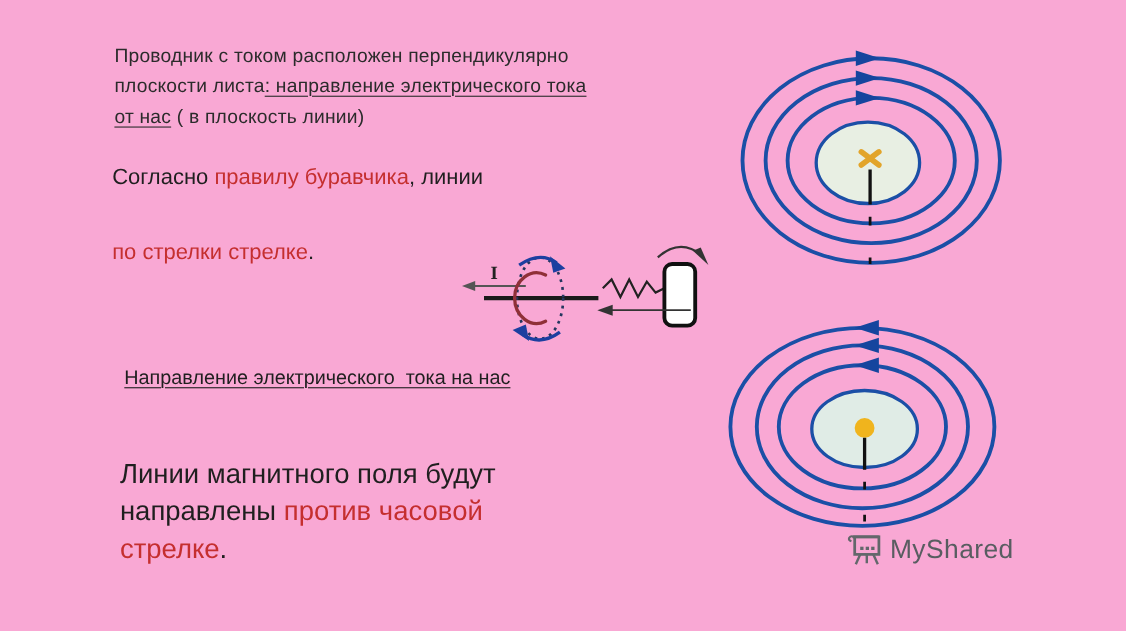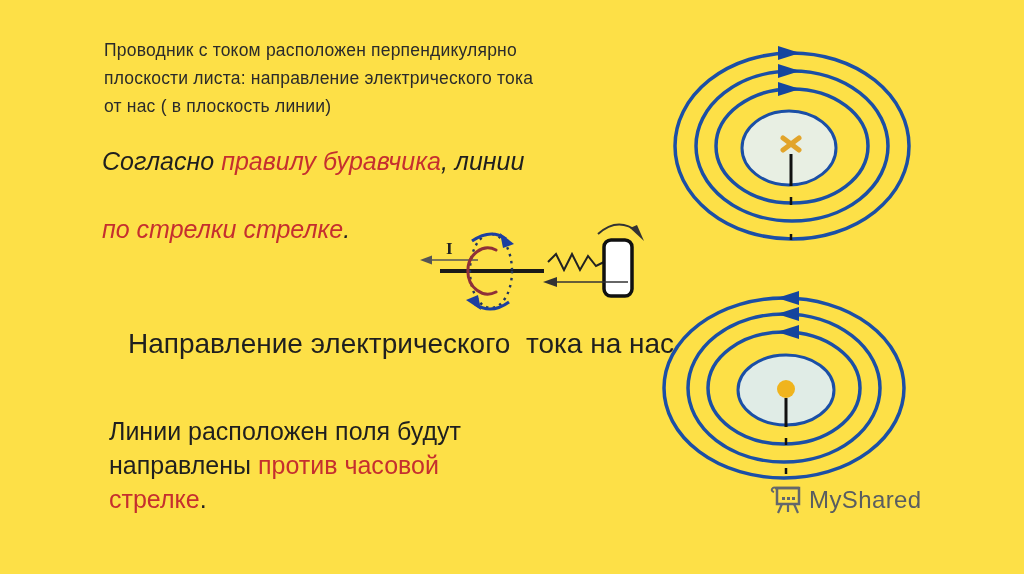--- a/index.html
+++ b/index.html
@@ -1,25 +1,25 @@
 <!DOCTYPE html>
 <html><head>
 <meta charset="utf-8">
 <style>
   html,body{margin:0;padding:0;}
   .slide{
-    position:relative;width:1024px;height:574px;background:#fde047;
+    position:relative;width:1024px;height:574px;background:#f9a8d4;
     font-family:"Liberation Sans",sans-serif;color:#262626;overflow:hidden;
   }
   .slide p{margin:0;position:absolute;}
   .p1{left:104px;top:36px;width:560px;font-size:17.5px;line-height:28px;letter-spacing:.2px;color:#2b2b2b;}
-  .p2{left:102px;top:144px;width:560px;font-size:25px;line-height:34px;color:#1f1f1f;font-style:italic;}
-  .p3{left:128px;top:328px;width:560px;font-size:28px;line-height:31px;color:#1f1f1f;}
+  .p2{left:102px;top:144px;width:560px;font-size:20px;line-height:34px;color:#1f1f1f;}
+  .p3{left:113px;top:328px;width:560px;font-size:18px;line-height:31px;color:#1f1f1f;}
   .p4{left:109px;top:414px;width:560px;font-size:25px;line-height:34px;color:#1f1f1f;}
-  .u{text-underline-offset:3px;text-decoration-thickness:1.4px;}
+  .u{text-decoration:underline;text-underline-offset:3px;text-decoration-thickness:1.4px;}
   .red{color:#c52f2f;}
   .prewrap{white-space:pre-wrap;}
   .svgbox{position:absolute;}
   .watermark{
     position:absolute;left:770px;top:484px;display:flex;align-items:flex-end;gap:5px;
     color:#595d61;font-size:24px;letter-spacing:.4px;
   }
 </style>
 </head>
 <body>
@@ -55,21 +55,21 @@
     <polygon points="228,21 214,8 221,5" fill="#333"></polygon>
     <line x1="212" y1="62" x2="136" y2="62" stroke="#333" stroke-width="1.6"></line>
     <polygon points="127,62 141,57 141,67" fill="#333"></polygon>
   </svg>
 
   <p class="p3">
     <span class="u prewrap">Направление электрического  тока на нас</span><br>
   </p>
 
   <p class="p4">
-    <span>Линии расположен поля будут</span><br>
+    <span>Линии магнитного поля будут</span><br>
     <span>направлены </span><span class="red">против часовой</span><br>
     <span class="red">стрелке</span><span>.</span>
   </p>
 
   <svg class="svgbox" style="left:658px;top:38px;" width="268" height="214" viewBox="0 0 268 214">
     <ellipse cx="134" cy="108" rx="117" ry="93" fill="none" stroke="#1b4fa6" stroke-width="3.5"></ellipse>
     <ellipse cx="134" cy="108" rx="96" ry="75" fill="none" stroke="#1b4fa6" stroke-width="3.5"></ellipse>
     <ellipse cx="134" cy="108" rx="76" ry="57" fill="none" stroke="#1b4fa6" stroke-width="3.5"></ellipse>
     <ellipse cx="131" cy="110" rx="47" ry="37" fill="#e8efe3" stroke="#1b4fa6" stroke-width="3"></ellipse>
     <polygon points="120,8 142,15 120,22" fill="#15459e"></polygon>

